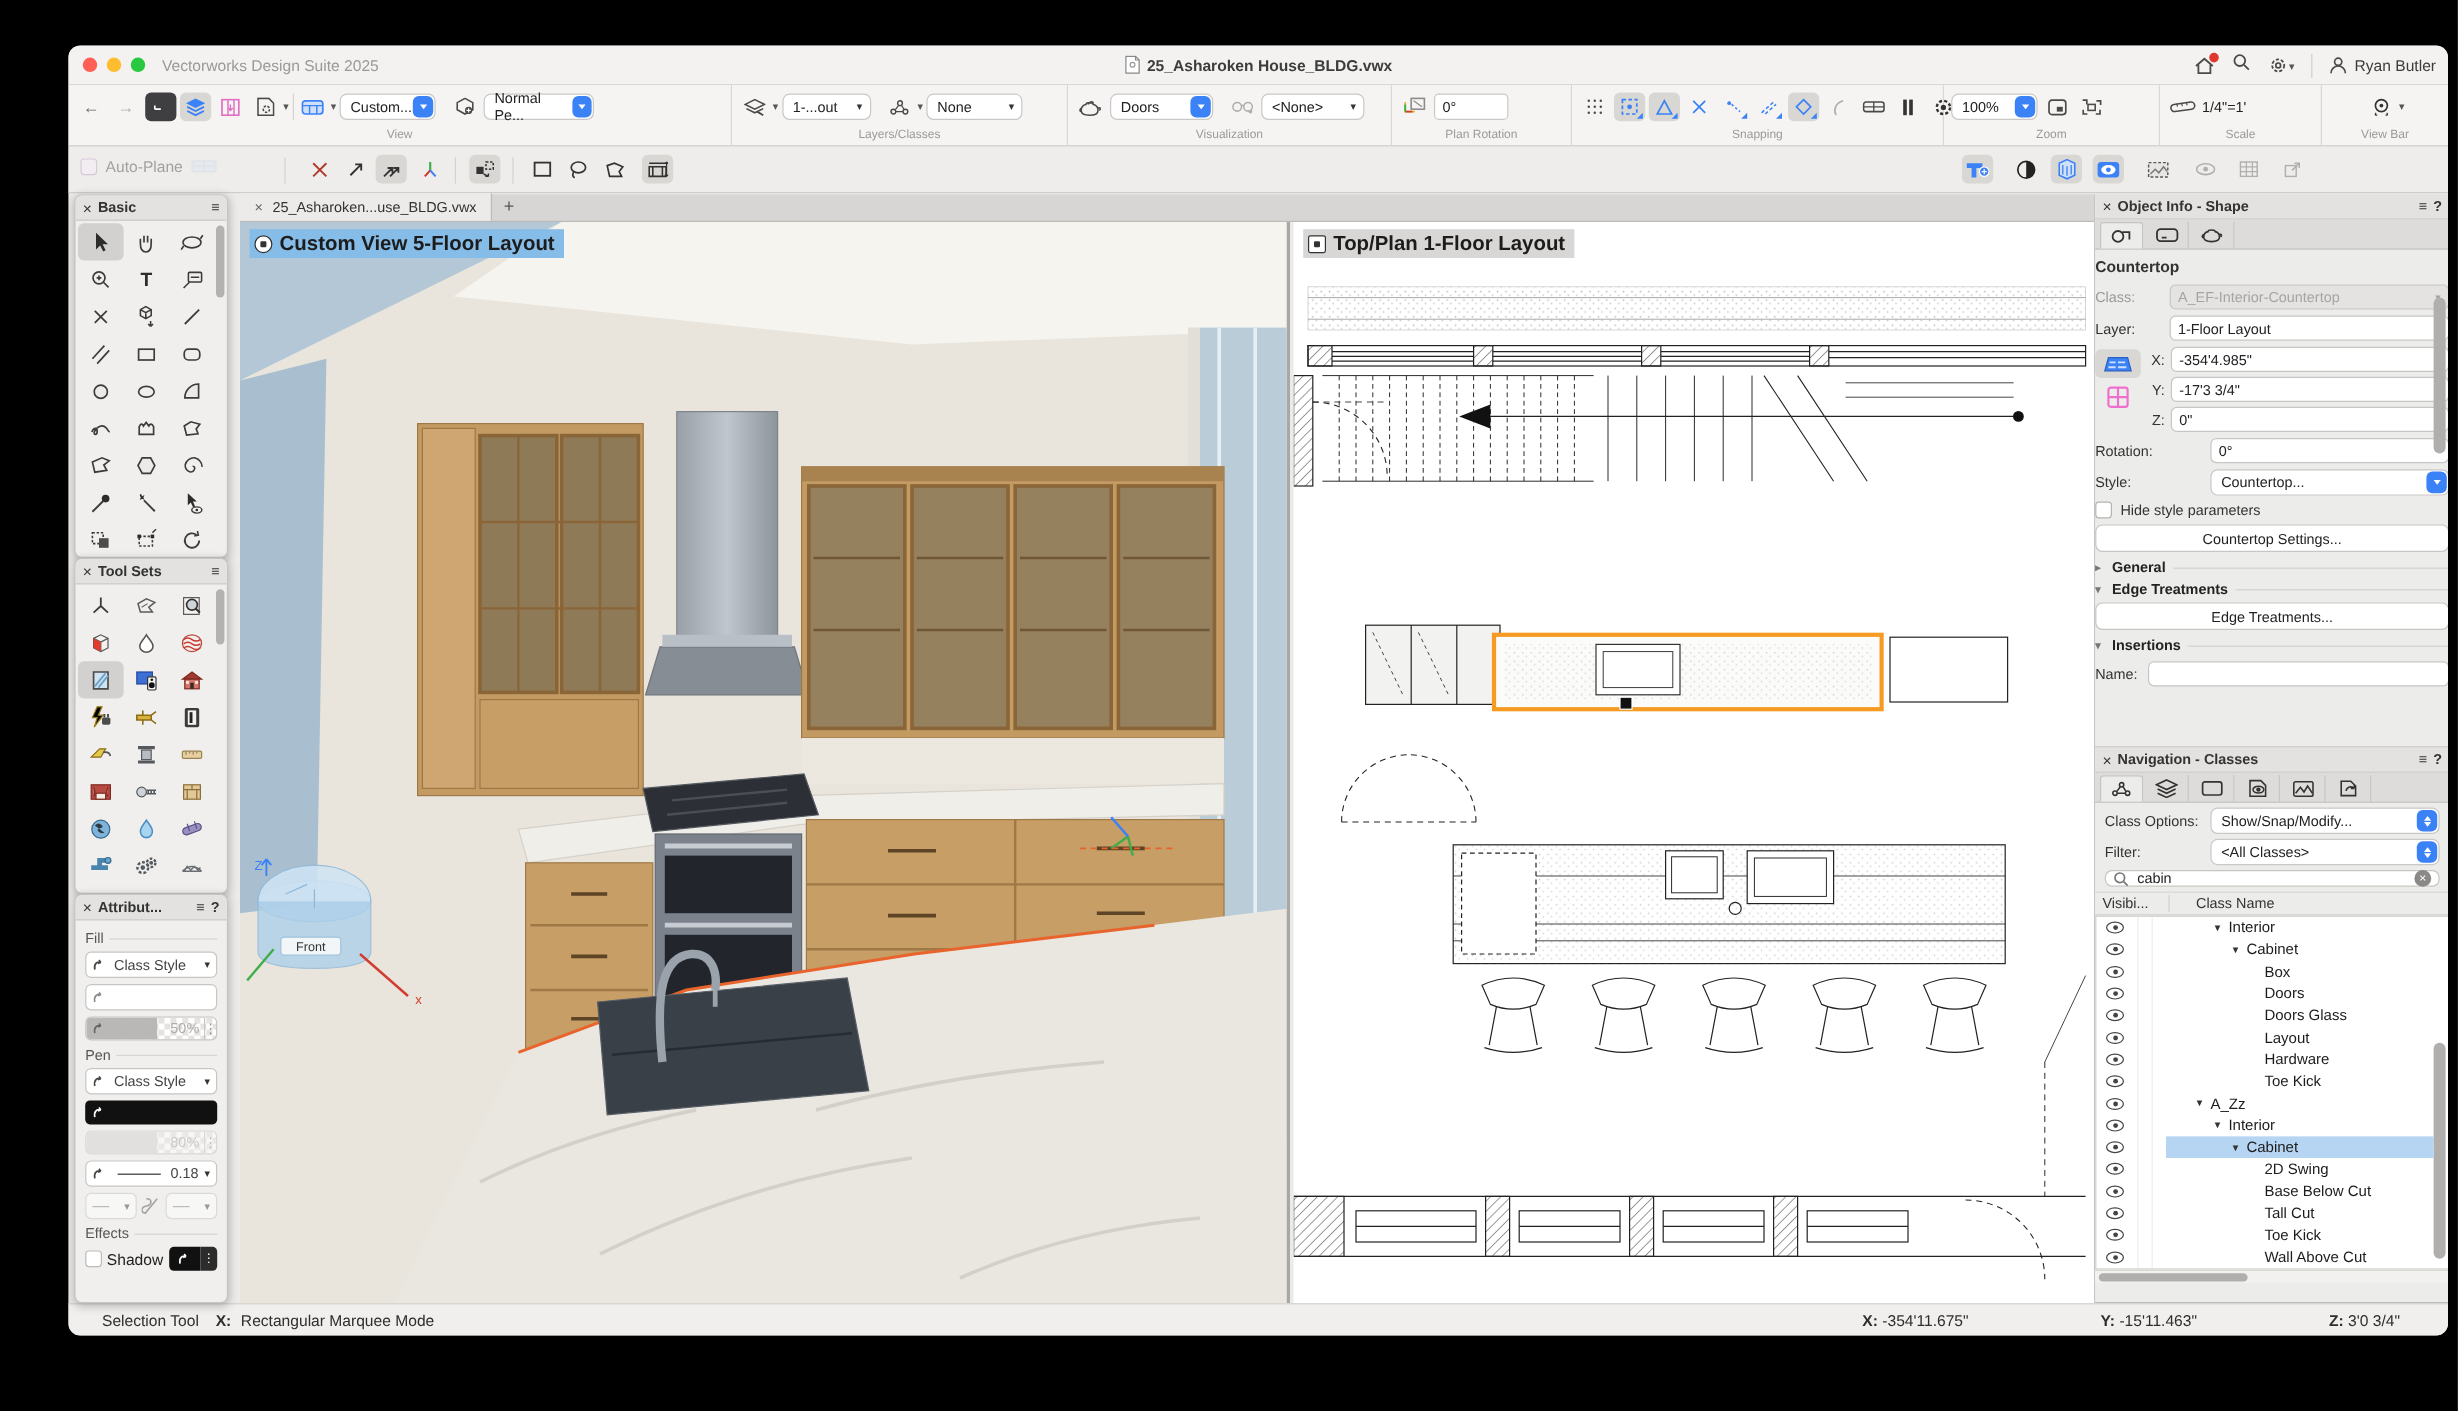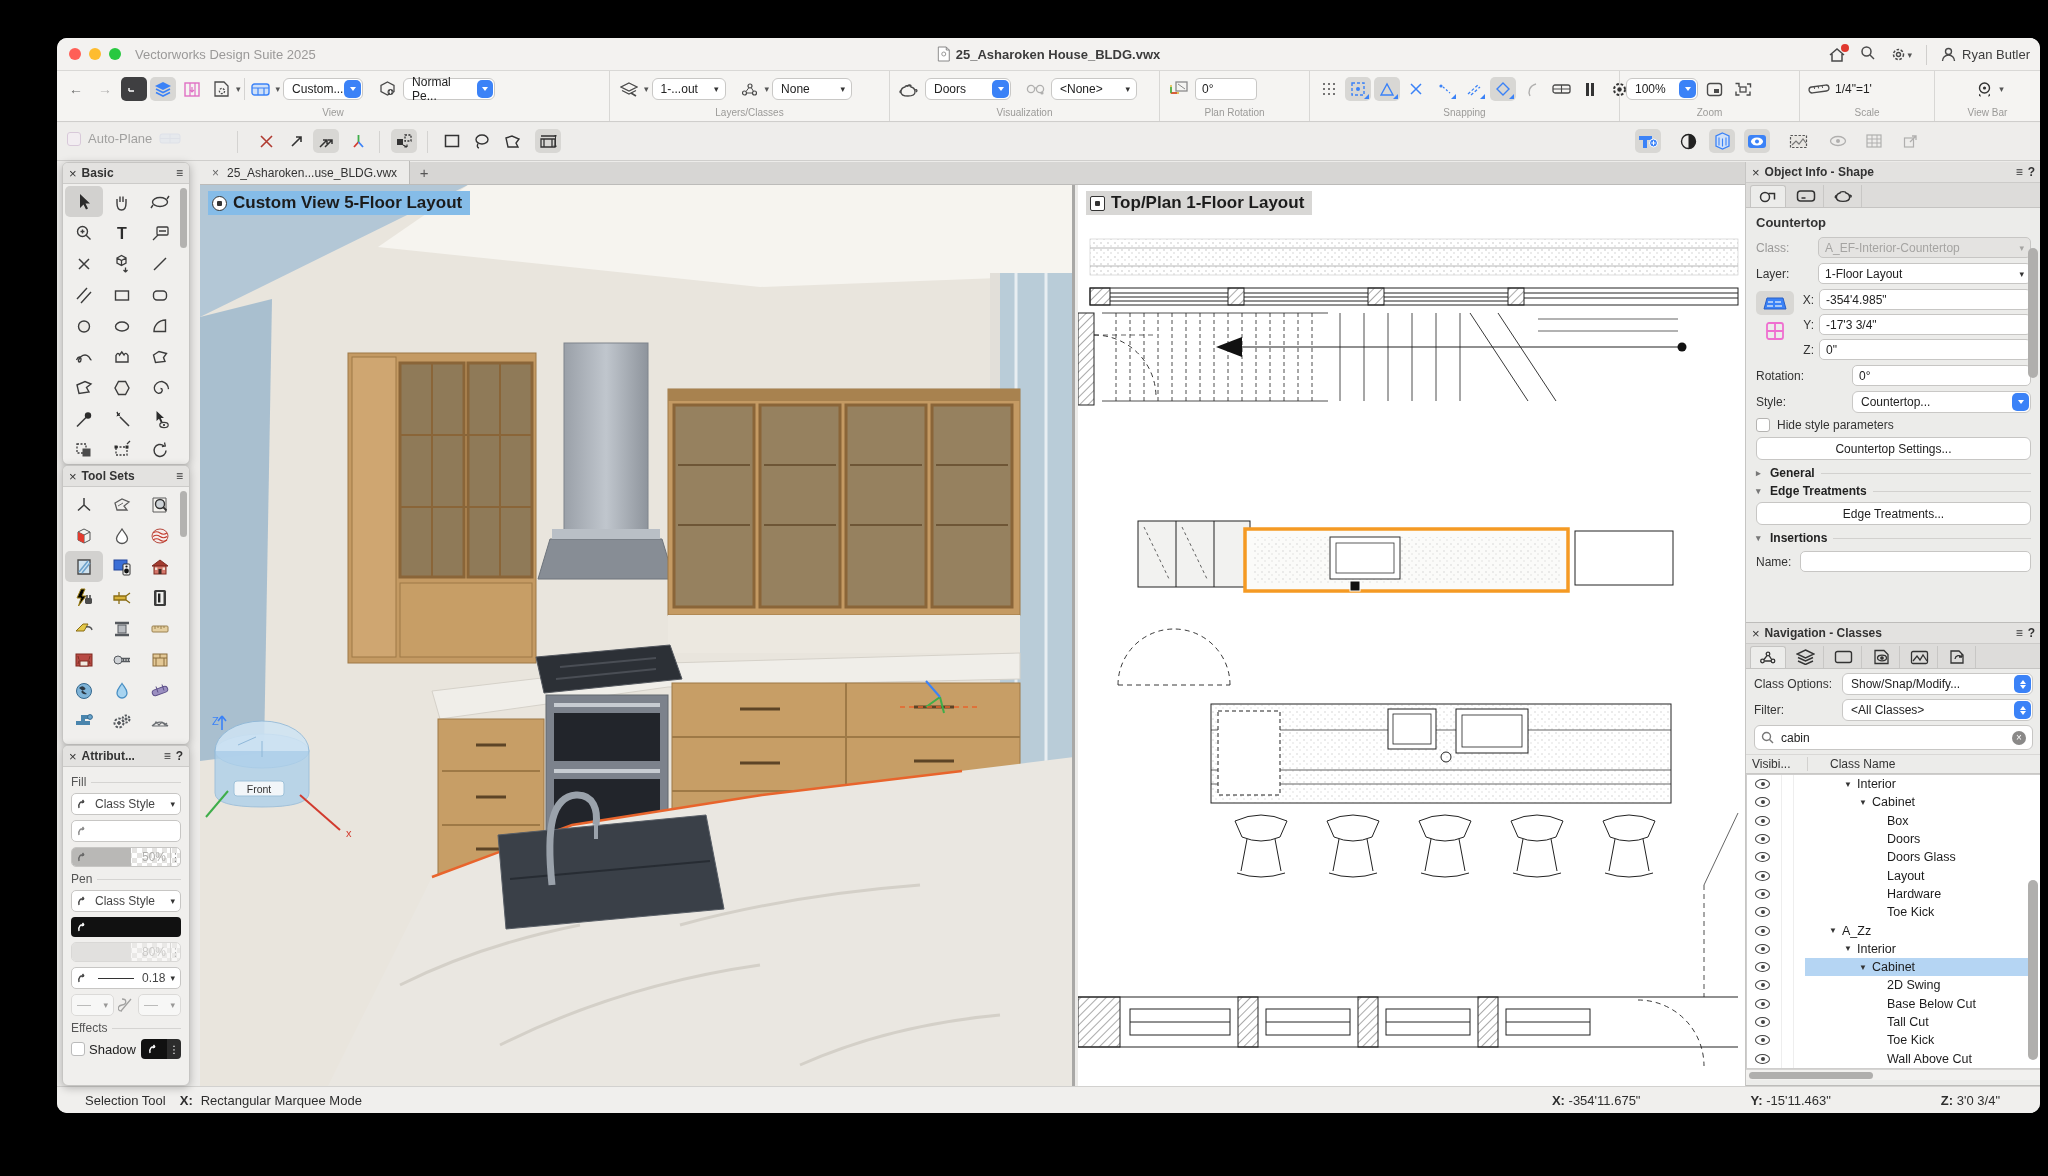--- a/index.html
+++ b/index.html
@@ -75,41 +75,41 @@
   .opacityrow .half{width:55%;background:#b9b8b6;display:flex;align-items:center;padding-left:5px;}
   .opacityrow .pct{flex:1;text-align:right;padding-right:4px;color:#aeadab;font-size:12px;align-self:center;}
   .dots3{width:10px;border-left:1px solid #c7c6c4;display:flex;align-items:center;justify-content:center;color:#888;font-size:11px;}
   .pencolor{flex:1;height:20px;background:#111;border-radius:4px;display:flex;align-items:center;padding-left:6px;}
   
   .dock{position:absolute;left:1688px;top:124px;width:295px;height:924px;background:#e9e8e6;border-left:1px solid #c6c5c3;}
   .dpal{position:absolute;left:0;width:295px;background:#ececea;border-bottom:1px solid #bdbcba;}
   .dtabs{height:25px;background:#dddcda;border-bottom:1px solid #c5c4c2;display:flex;align-items:flex-end;padding-left:4px;gap:2px;}
   .dtab{width:36px;height:22px;display:flex;align-items:center;justify-content:center;border-right:1px solid #c8c7c5;}
   .dtab.on{background:#ececea;border:1px solid #c5c4c2;border-bottom:none;border-radius:3px 3px 0 0;}
-  .oibody{padding:4px 10px;font-size:12px;color:#333;position:relative;}
+  .oibody{padding:4px 0;font-size:12px;color:#333;position:relative;}
   .oirow{display:flex;align-items:center;margin-bottom:5px;}
   .oirow .lab{width:62px;color:#333;}
   .oirow .lab.dim{color:#9a9998;}
   .inp{flex:1;height:21px;background:#fff;border:1px solid #c7c6c4;border-radius:5px;padding:0 6px;font-size:12px;color:#222;display:flex;align-items:center;gap:44px;}
   .inp.dim{background:#e4e3e1;color:#a5a4a2;justify-content:space-between;}
   .btnwide{height:23px;background:#fff;border:1px solid #c7c6c4;border-radius:6px;display:flex;align-items:center;justify-content:center;font-size:12px;color:#222;margin:3px 0 6px;}
   .secthead{display:flex;align-items:center;gap:6px;font-weight:bold;font-size:12px;color:#222;margin:4px 0;}
   .secthead .dis{color:#777;font-size:9px;width:8px;}
   .secthead::after{content:"";flex:1;height:1px;background:#d2d1cf;}
   .xyzblock{display:flex;gap:6px;margin-bottom:5px;}
   .xyzicons{display:flex;flex-direction:column;gap:4px;padding-top:2px;}
   .xyzfields{flex:1;display:flex;flex-direction:column;gap:4px;}
   .xyzfields .fr{display:flex;align-items:center;gap:5px;}
   .xyzfields .fl{width:14px;text-align:right;color:#333;}
   .vscroll{position:absolute;right:3px;width:10px;border-radius:5px;background:#b0afad;}
   
   .navbody{padding:4px 8px 0;font-size:12px;color:#333;}
   .nrow{display:flex;align-items:center;margin-bottom:4px;}
   .nrow .lab{width:88px;}
-  .searchbox{height:25px;background:#fff;border:1px solid #c7c6c4;border-radius:6px;display:flex;align-items:center;padding:0 6px;gap:5px;margin-bottom:4px;}
+  .searchbox{height:14px;background:#fff;border:1px solid #c7c6c4;border-radius:6px;display:flex;align-items:center;padding:0 6px;gap:5px;margin-bottom:4px;}
   .searchbox input{border:none;outline:none;flex:1;font-size:12px;font-family:"Liberation Sans",sans-serif;color:#222;background:transparent;}
   .clearbtn{width:14px;height:14px;border-radius:50%;background:#8a8988;color:#fff;font-size:10px;display:flex;align-items:center;justify-content:center;}
   .treehead{display:flex;border-bottom:1px solid #c9c8c6;border-top:1px solid #d9d8d6;background:#ececea;font-size:12px;color:#333;height:20px;align-items:center;}
   .treehead .c1{width:62px;padding-left:6px;border-right:1px solid #d2d1cf;}
   .treehead .c2{padding-left:22px;}
   .tree{position:relative;background:#fff;border:1px solid #cfcecd;height:295px;overflow:hidden;}
   .tree-row{position:relative;height:18.3px;display:flex;align-items:center;}
   .eye{position:absolute;left:8px;width:15px;height:10px;border:1.4px solid #444;border-radius:50%;}
   .eye::after{content:"";position:absolute;left:50%;top:50%;transform:translate(-50%,-50%);width:4px;height:4px;border-radius:50%;background:#444;}
   .lblzone{position:absolute;left:58px;right:12px;top:0;bottom:0;display:flex;align-items:center;font-size:12.5px;color:#1c1c1c;}

